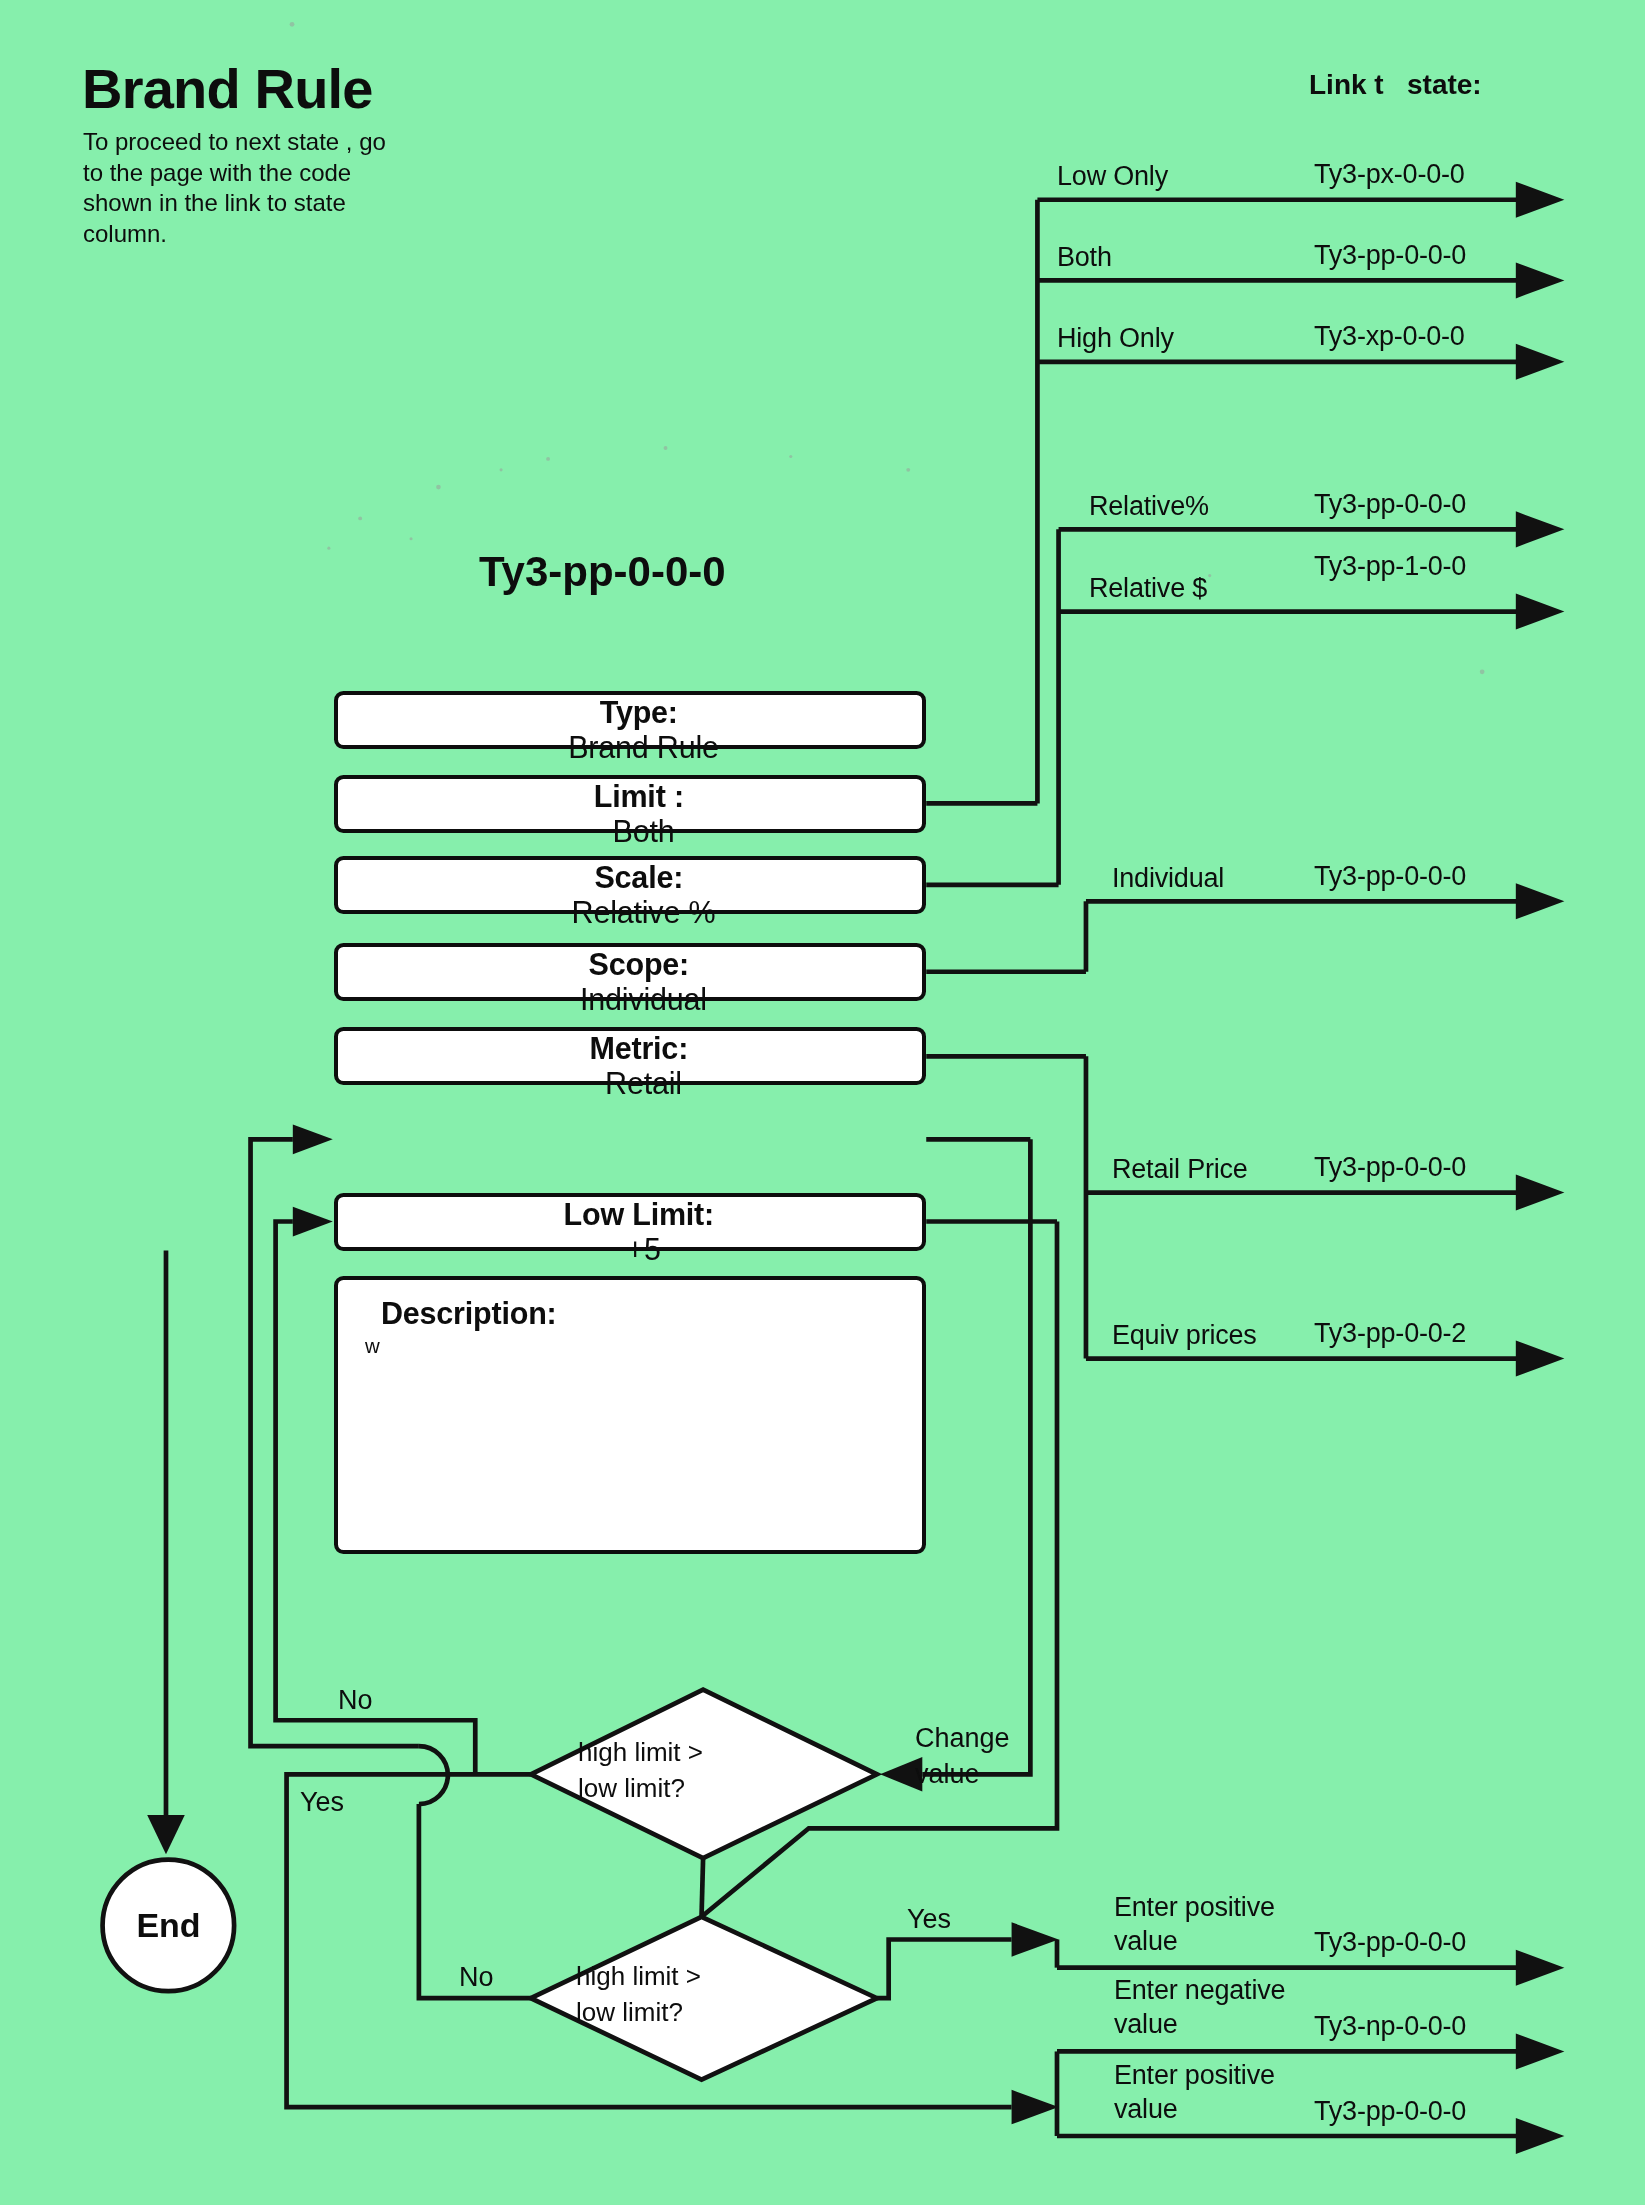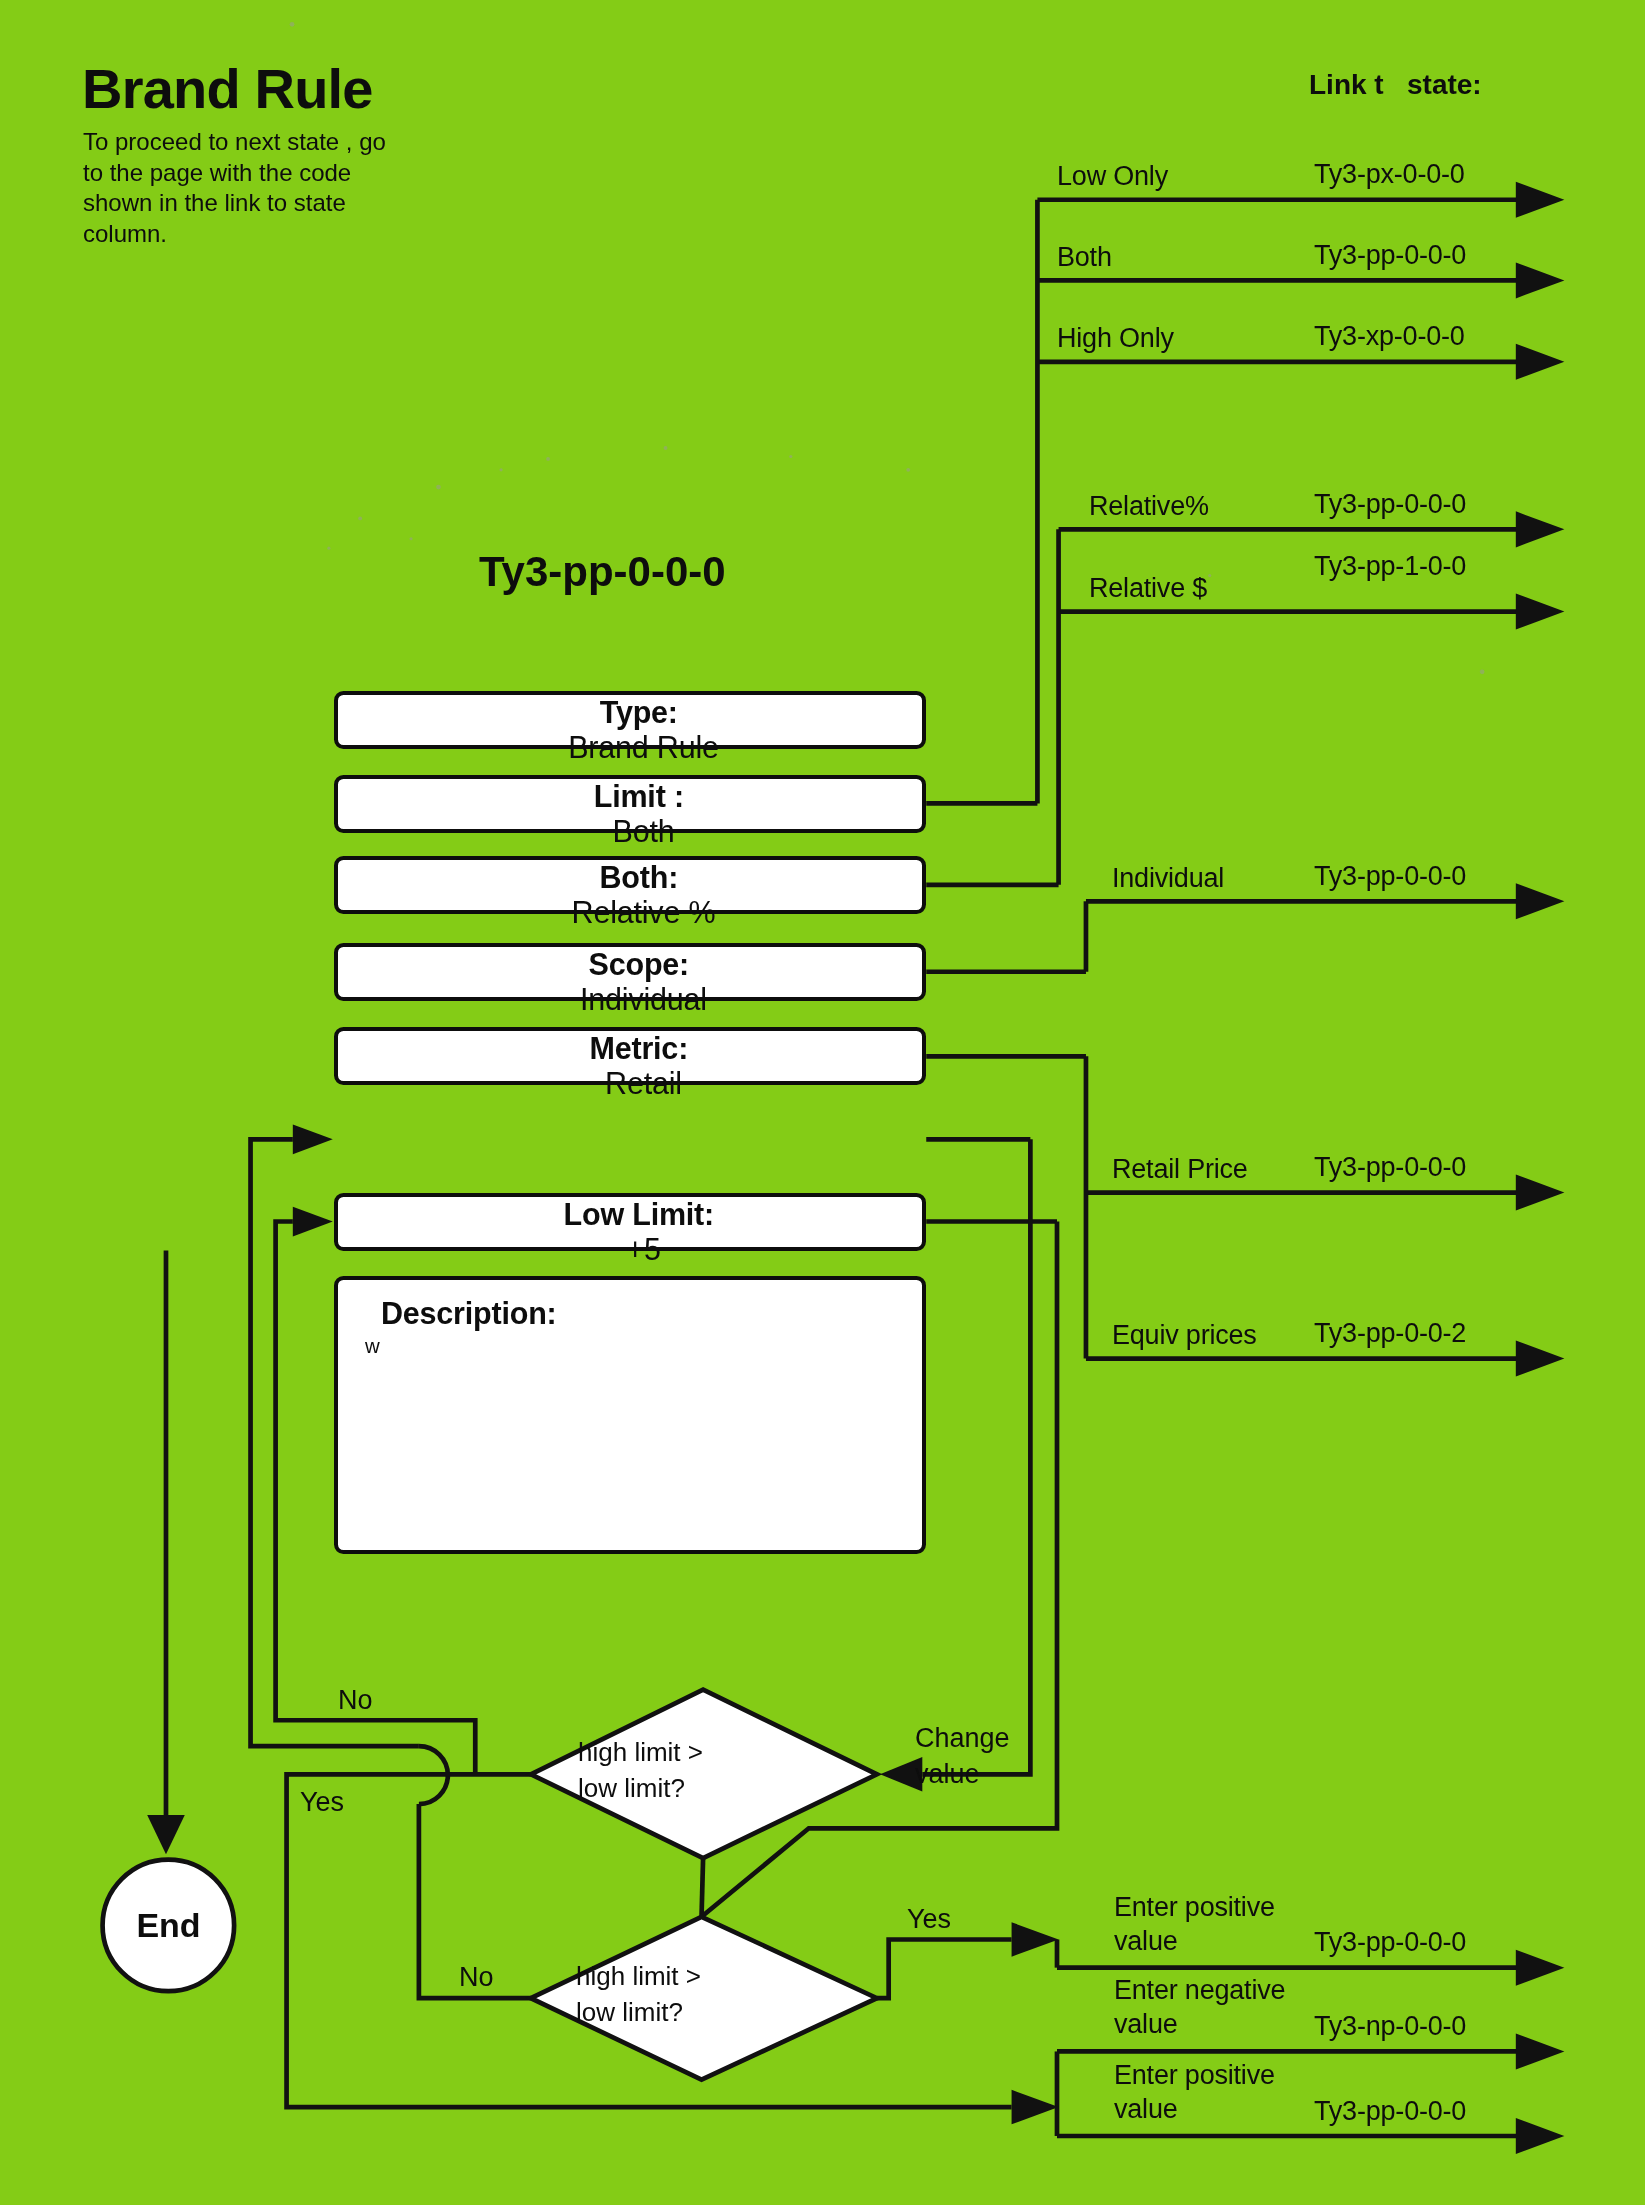--- a/index.html
+++ b/index.html
@@ -1,17 +1,17 @@
 <!DOCTYPE html>
 <html style="font-size:12.5px"><head>
 <meta charset="utf-8">
 <style>
   html,body{margin:0;padding:0;background:#e8e8e8;}
   #page{
-    position:relative;width:1645px;height:2205px;background:#84cc16;
+    position:relative;width:1645px;height:2205px;background:#86efac;
     font-family:"Liberation Sans", sans-serif;color:#0d0d0d;overflow:hidden;
   }
   .abs{position:absolute;}
   #flow-svg{position:absolute;left:0;top:0;}
   .page-title{font-size:56px;font-weight:700;letter-spacing:-0.8px;}
   .instructions{font-size:24px;line-height:1.28;white-space:pre-line;width:407px;}
   .link-header{font-size:28px;font-weight:700;white-space:pre;}
   .state-title{font-size:42px;font-weight:700;letter-spacing:0px;}
   .attr-box{
     position:absolute;left:334px;width:592px;height:58px;
@@ -139,21 +139,21 @@
 
   <div class="attr-box" style="top:691px">
     <span class="lbl">Type:</span>
     <span class="val">Brand Rule</span>
   </div>
   <div class="attr-box" style="top:775px">
     <span class="lbl">Limit :</span>
     <span class="val">Both</span>
   </div>
   <div class="attr-box" style="top:856px">
-    <span class="lbl">Both:</span>
+    <span class="lbl">Scale:</span>
     <span class="val">Relative %</span>
   </div>
   <div class="attr-box" style="top:943px">
     <span class="lbl">Scope:</span>
     <span class="val">Individual</span>
   </div>
   <div class="attr-box" style="top:1027px">
     <span class="lbl">Metric:</span>
     <span class="val">Retail</span>
   </div>

